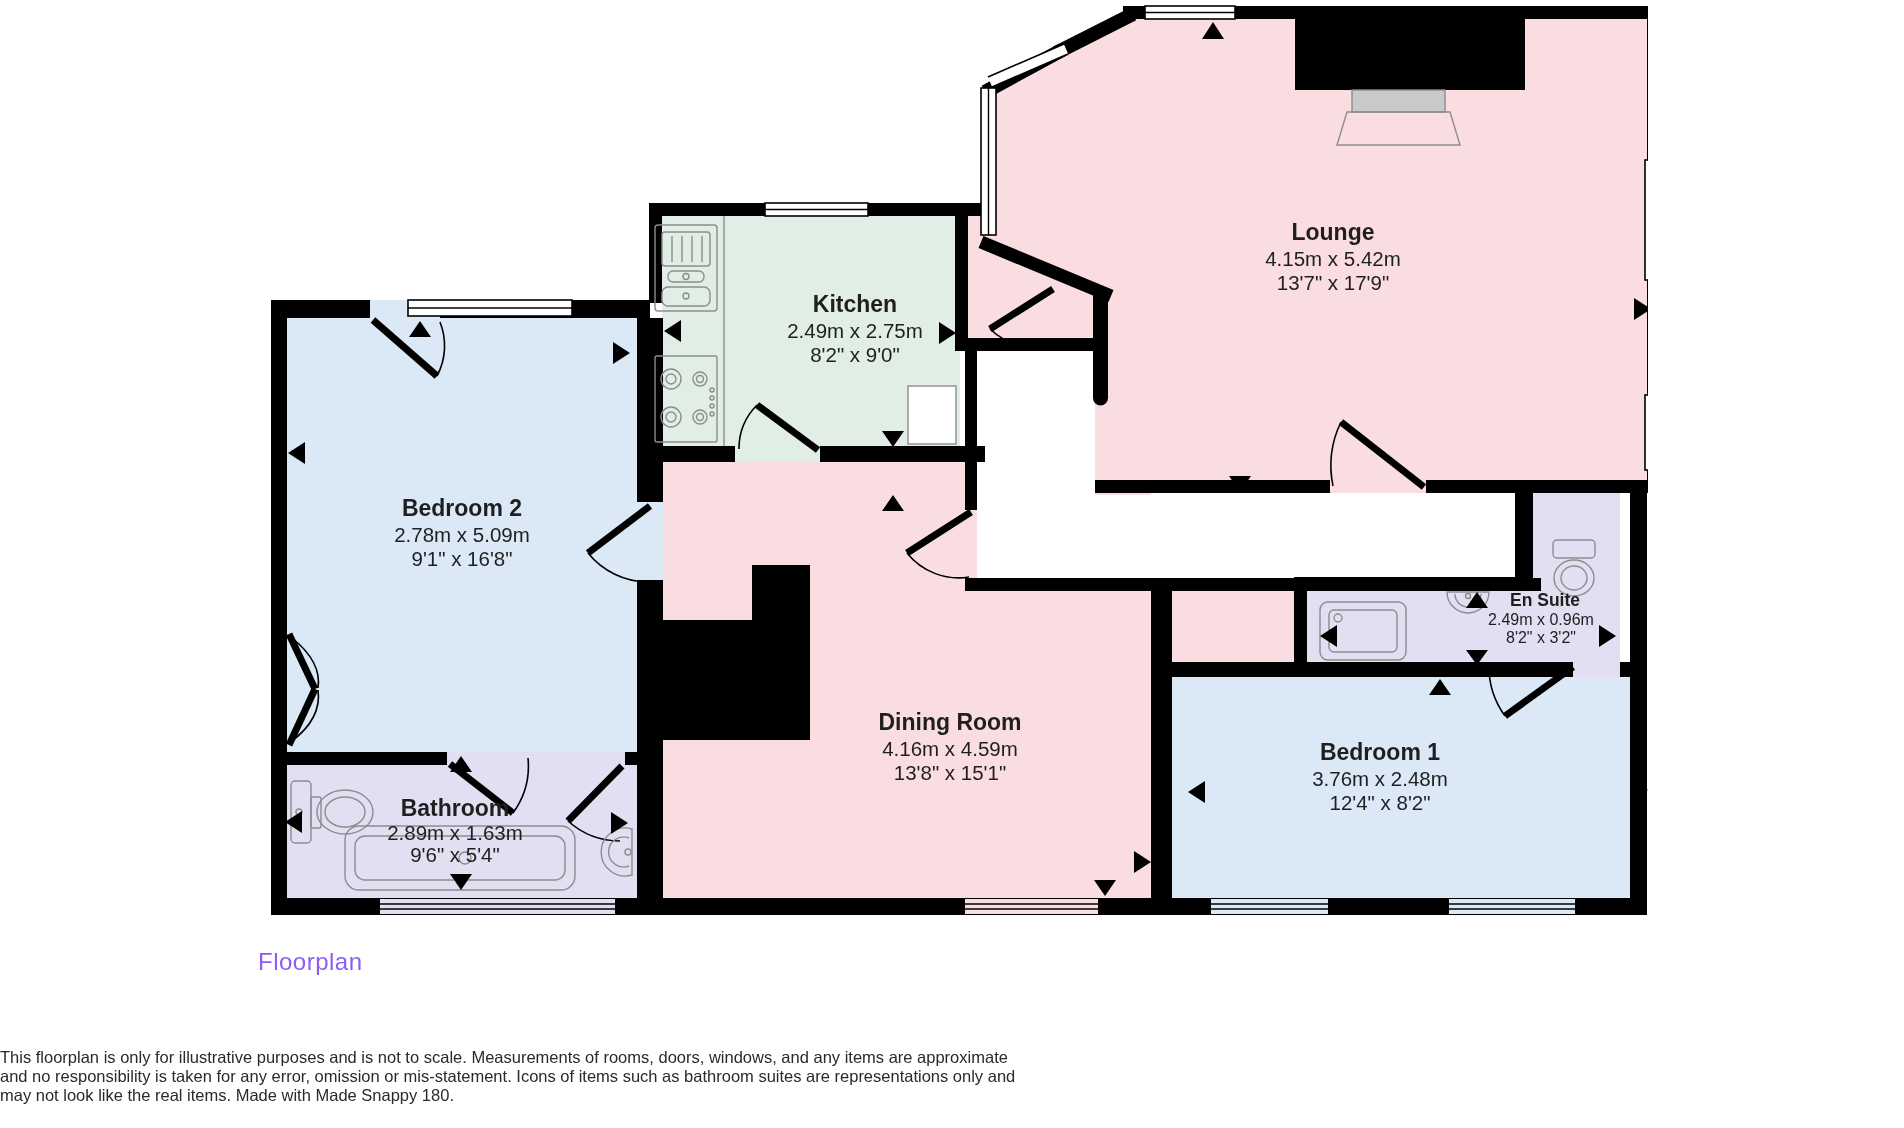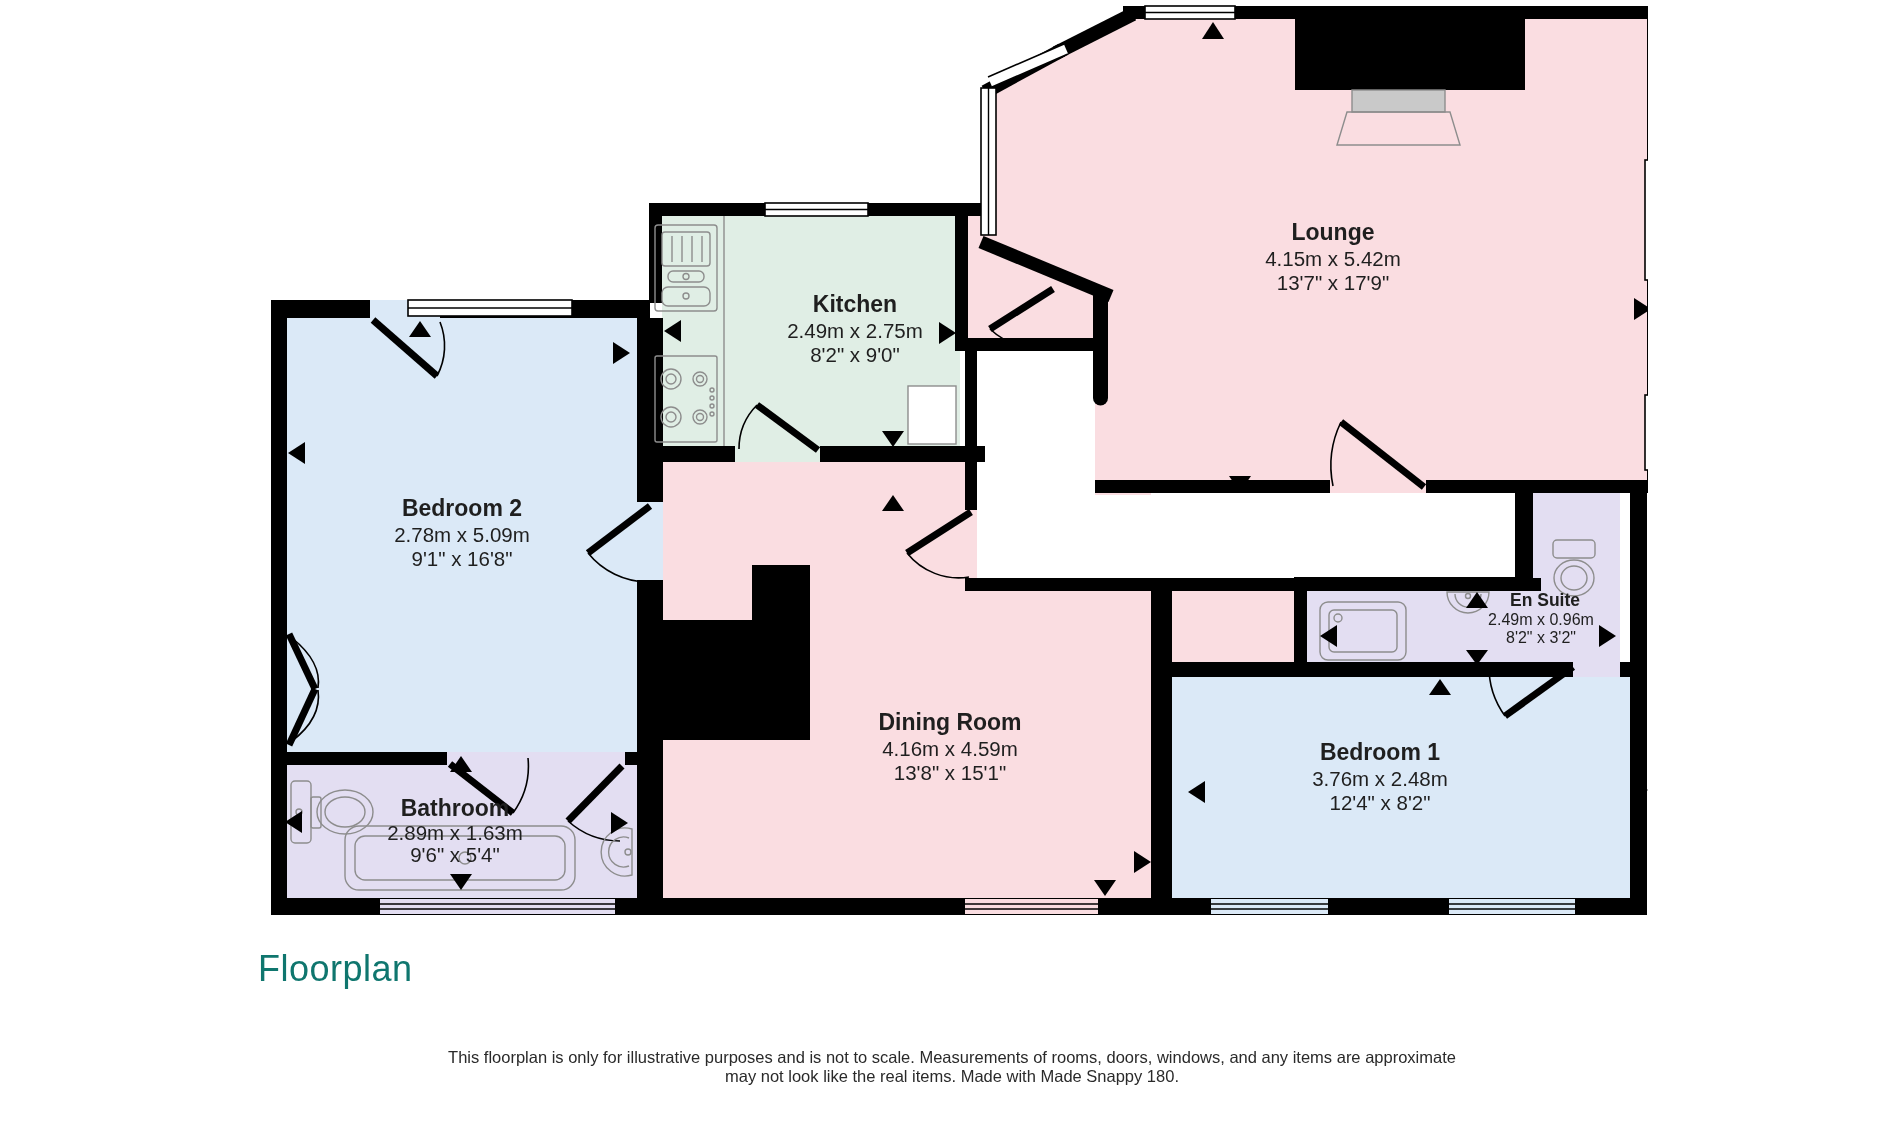--- a/index.html
+++ b/index.html
@@ -6,22 +6,22 @@
   #stage{position:relative;width:1648px;height:1128px;background:#ffffff;overflow:hidden;
          font-family:"Liberation Sans", sans-serif;}
   svg{position:absolute;left:0;top:0;}
   .room-name{font-family:"Liberation Sans", sans-serif;font-weight:bold;font-size:23px;fill:#1f1f1f;}
   .room-dim{font-family:"Liberation Sans", sans-serif;font-size:20.5px;fill:#1f1f1f;}
   .room-name.small{font-size:17.5px;}
   .room-dim.small{font-size:16px;}
   .fixture{stroke:#8d8d8d;stroke-width:1.4;fill:none;}
   .arcline{stroke:#000;stroke-width:1.6;fill:none;}
   .leaf{stroke:#000;stroke-width:7;}
-  #floor-title{position:absolute;left:258px;top:948px;font-size:36px;color:#0f766e;letter-spacing:.5px;}
-  #disclaimer{position:absolute;left:0;top:1048px;width:1904px;text-align:center;
+  #floor-title{position:absolute;left:258px;top:948px;font-size:24px;color:#8b5cf6;letter-spacing:.5px;}
+  #disclaimer{position:absolute;left:0;top:1048px;width:1904px;
               font-size:16.5px;line-height:19px;color:#2a2a2a;}
 </style>
 </head>
 <body>
 
 <div id="stage">
 
 <svg width="1904" height="1128" viewBox="0 0 1904 1128">
 
   <g>
@@ -319,16 +319,17 @@
       <text class="room-dim small" x="1541" y="625">2.49m x 0.96m</text>
       <text class="room-dim small" x="1541" y="643">8'2" x 3'2"</text>
     </g>
   </g>
 </svg>
 
   <div id="floor-title">Floorplan</div>
 
   <div id="disclaimer">
     <div>This floorplan is only for illustrative purposes and is not to scale. Measurements of rooms, doors, windows, and any items are approximate</div>
+    <div>and no responsibility is taken for any error, omission or mis-statement. Icons of items such as bathroom suites are representations only and</div>
     <div>may not look like the real items. Made with Made Snappy 180.</div>
   </div>
 
 </div>
 
 </body></html>

